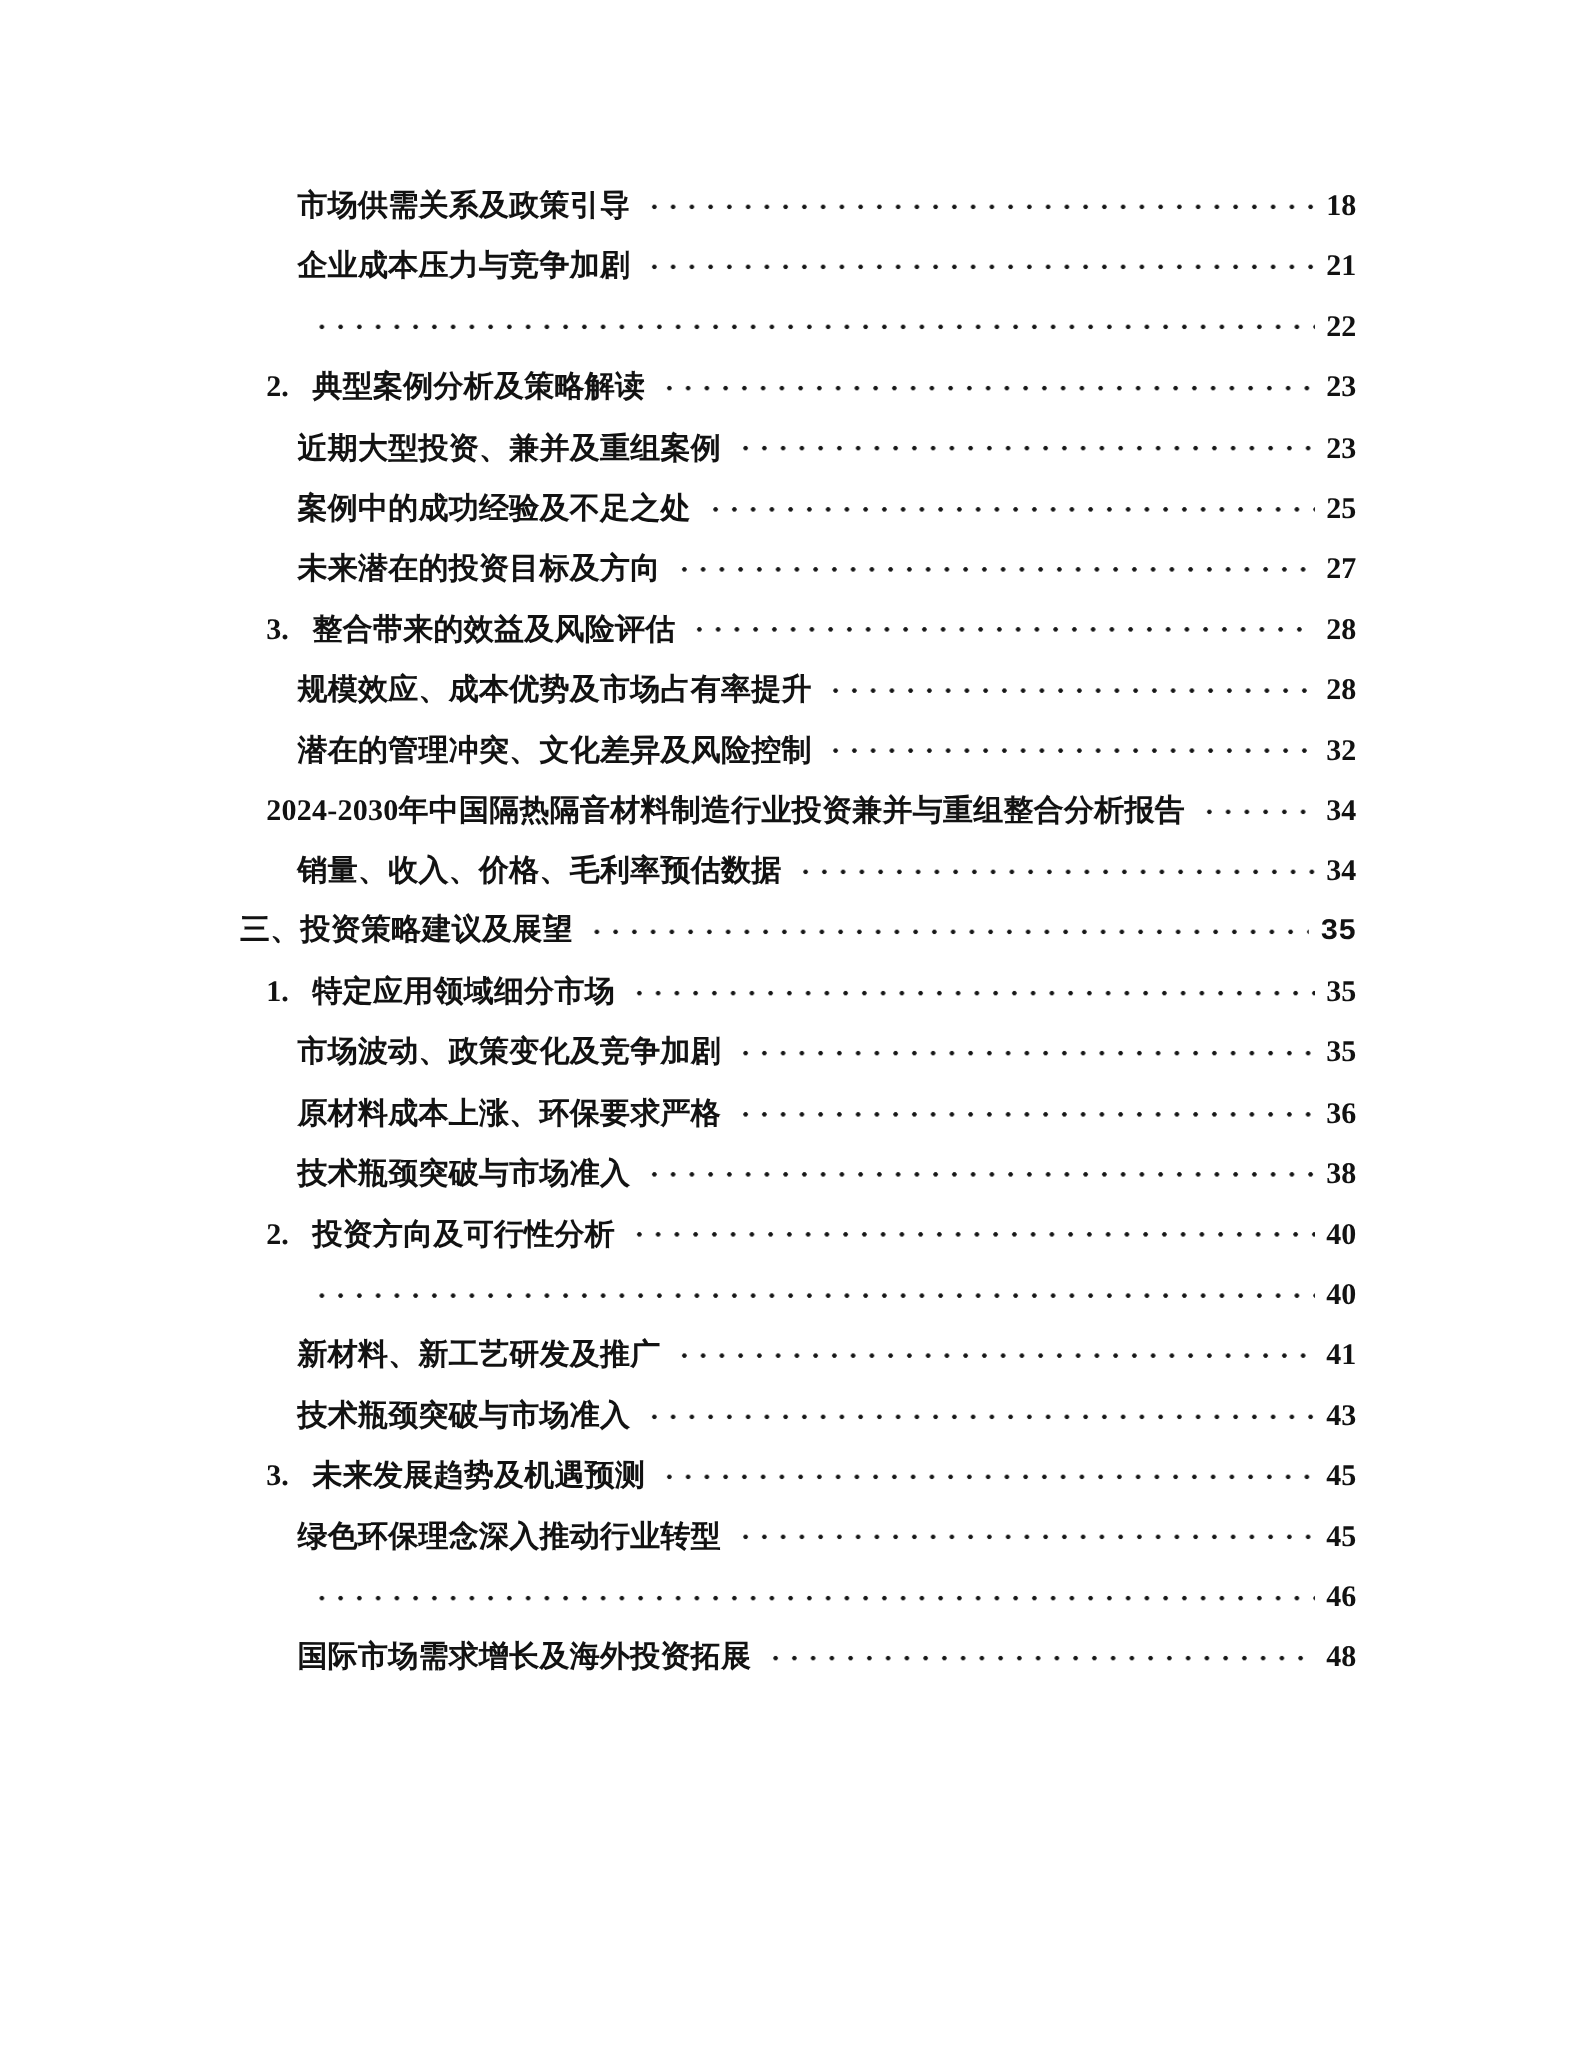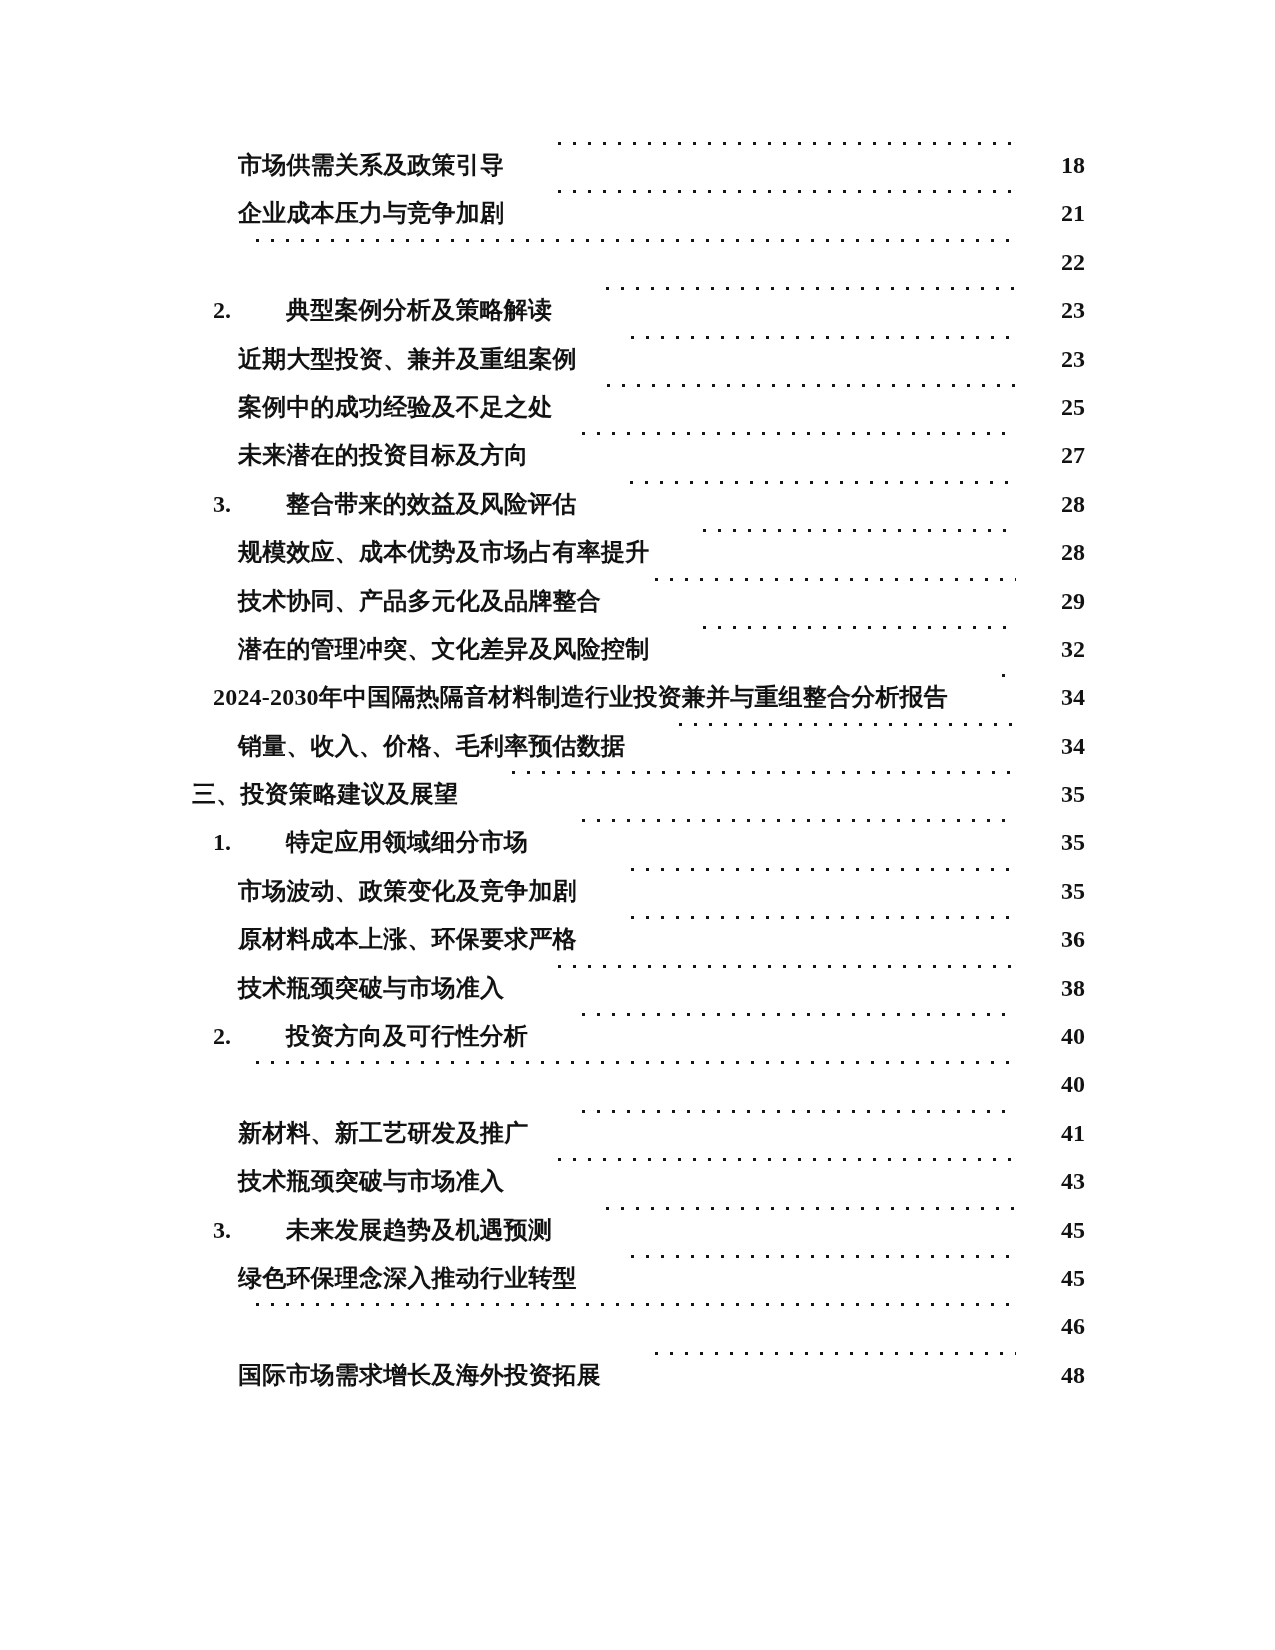--- a/index.html
+++ b/index.html
@@ -21,29 +21,28 @@
     background: #ffffff;
   }
   .toc {
     position: absolute;
     left: 190px;
     top: 141px;
     width: 895px;
   }
   .row {
     display: flex;
-    align-items: flex-start;
+    align-items: center;
     height: 48.4px;
     line-height: 48.4px;
     font-size: 24px;
     font-weight: 700;
     white-space: nowrap;
-    gap: 36px;
-  }
-  .lvl1 { padding-left: 2px; }
+  }
+  .lvl1 { padding-left: 2px; font-family: Liberation Mono, monospace; }
   .lvl2 { padding-left: 23px; }
   .lvl3 { padding-left: 48px; }
   .num {
     display: inline-block;
     width: 37px;
     flex: 0 0 auto;
   }
   .label {
     flex: 0 0 auto;
     letter-spacing: 0.2px;
@@ -116,26 +115,20 @@
     <span class="pg">28</span>
   </div>
       <div class="row lvl3">
 
     <span class="label">规模效应、成本优势及市场占有率提升</span>
     <span class="dots"></span>
     <span class="pg">28</span>
   </div>
       <div class="row lvl3">
 
-    <span class="label">技术协同、产品多元化及品牌整合</span>
-    <span class="dots"></span>
-    <span class="pg">29</span>
-  </div>
-      <div class="row lvl3">
-
     <span class="label">潜在的管理冲突、文化差异及风险控制</span>
     <span class="dots"></span>
     <span class="pg">32</span>
   </div>
       <div class="row lvl2">
 
     <span class="label">2024-2030年中国隔热隔音材料制造行业投资兼并与重组整合分析报告</span>
     <span class="dots"></span>
     <span class="pg">34</span>
   </div>

